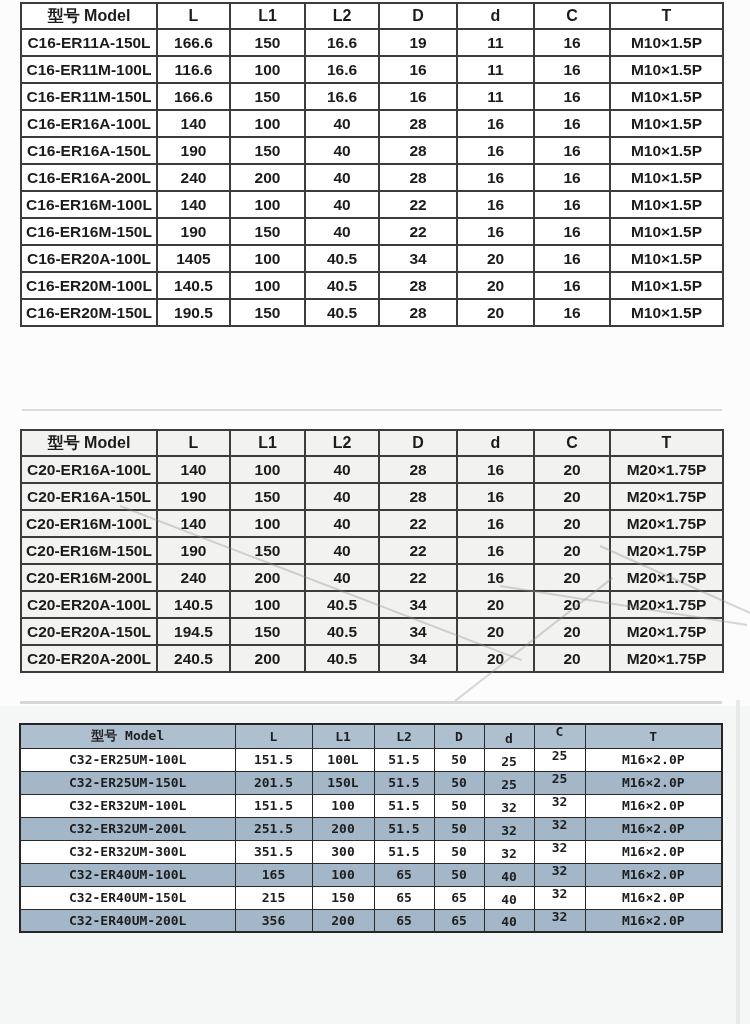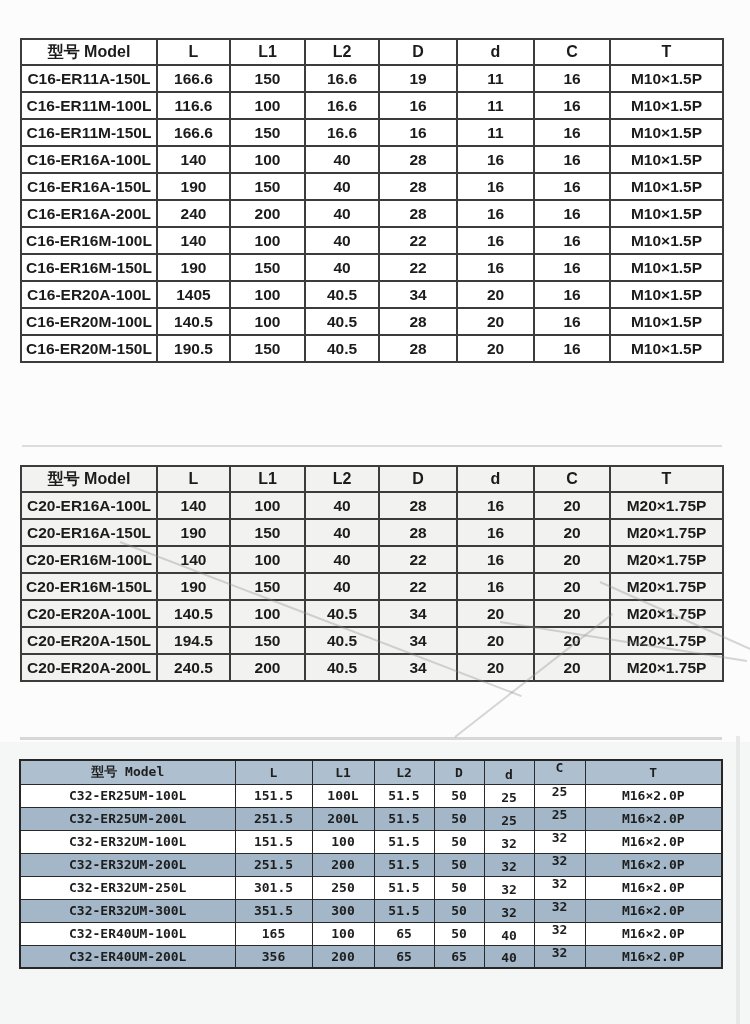--- a/index.html
+++ b/index.html
@@ -3,21 +3,21 @@
 <meta charset="utf-8">
 <style>
   * { margin:0; padding:0; box-sizing:border-box; }
   html,body { width:750px; height:1024px; }
   body {
     position:relative;
     background:#fcfcfc;
     font-family:"Liberation Sans", sans-serif;
     overflow:hidden;
   }
-  .page { position:absolute; inset:0;margin-top:36px; }
+  .page { position:absolute; inset:0; }
 
   
   .lower-wash {
     position:absolute; left:0; top:706px; width:750px; height:318px;
     background:#f5f6f6;
   }
 
   table.spec {
     position:absolute;
     border-collapse:collapse;
@@ -277,20 +277,30 @@
           <td>C20-ER16M-150L</td>
           <td>190</td>
           <td>150</td>
           <td>40</td>
           <td>22</td>
           <td>16</td>
           <td>20</td>
           <td>M20×1.75P</td>
         </tr>
         <tr>
+          <td>C20-ER16M-200L</td>
+          <td>240</td>
+          <td>200</td>
+          <td>40</td>
+          <td>22</td>
+          <td>16</td>
+          <td>20</td>
+          <td>M20×1.75P</td>
+        </tr>
+        <tr>
           <td>C20-ER20A-100L</td>
           <td>140.5</td>
           <td>100</td>
           <td>40.5</td>
           <td>34</td>
           <td>20</td>
           <td>20</td>
           <td>M20×1.75P</td>
         </tr>
         <tr>
@@ -344,23 +354,23 @@
           <td>C32-ER25UM-100L</td>
           <td>151.5</td>
           <td>100L</td>
           <td>51.5</td>
           <td>50</td>
           <td>25</td>
           <td>25</td>
           <td>M16×2.0P</td>
         </tr>
         <tr>
-          <td>C32-ER25UM-200L</td>
-          <td>251.5</td>
-          <td>200L</td>
+          <td>C32-ER25UM-150L</td>
+          <td>201.5</td>
+          <td>150L</td>
           <td>51.5</td>
           <td>50</td>
           <td>25</td>
           <td>25</td>
           <td>M16×2.0P</td>
         </tr>
         <tr>
           <td>C32-ER32UM-100L</td>
           <td>151.5</td>
           <td>100</td>
@@ -374,45 +384,45 @@
           <td>C32-ER32UM-200L</td>
           <td>251.5</td>
           <td>200</td>
           <td>51.5</td>
           <td>50</td>
           <td>32</td>
           <td>32</td>
           <td>M16×2.0P</td>
         </tr>
         <tr>
-          <td>C32-ER32UM-250L</td>
-          <td>301.5</td>
-          <td>250</td>
-          <td>51.5</td>
-          <td>50</td>
-          <td>32</td>
-          <td>32</td>
-          <td>M16×2.0P</td>
-        </tr>
-        <tr>
           <td>C32-ER32UM-300L</td>
           <td>351.5</td>
           <td>300</td>
           <td>51.5</td>
           <td>50</td>
           <td>32</td>
           <td>32</td>
           <td>M16×2.0P</td>
         </tr>
         <tr>
           <td>C32-ER40UM-100L</td>
           <td>165</td>
           <td>100</td>
           <td>65</td>
           <td>50</td>
+          <td>40</td>
+          <td>32</td>
+          <td>M16×2.0P</td>
+        </tr>
+        <tr>
+          <td>C32-ER40UM-150L</td>
+          <td>215</td>
+          <td>150</td>
+          <td>65</td>
+          <td>65</td>
           <td>40</td>
           <td>32</td>
           <td>M16×2.0P</td>
         </tr>
         <tr>
           <td>C32-ER40UM-200L</td>
           <td>356</td>
           <td>200</td>
           <td>65</td>
           <td>65</td>

